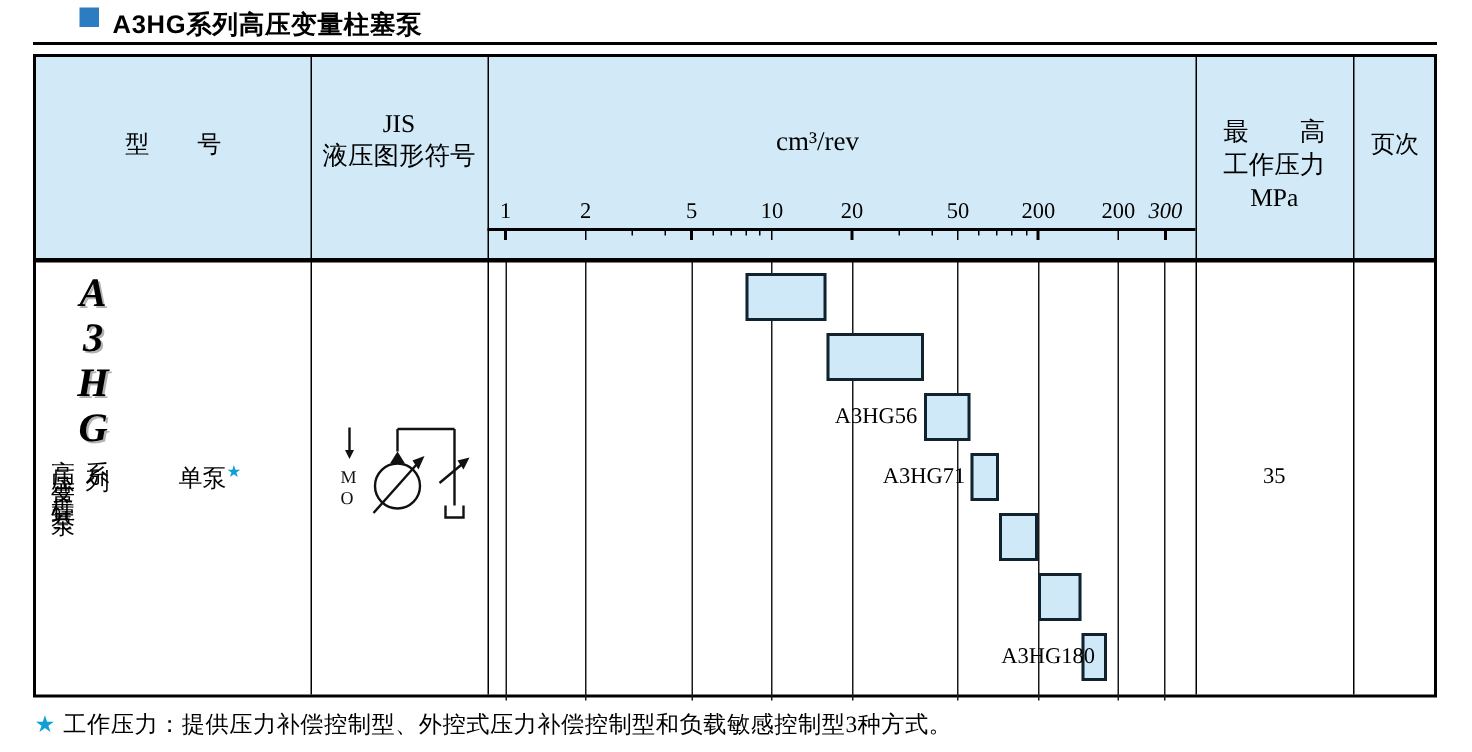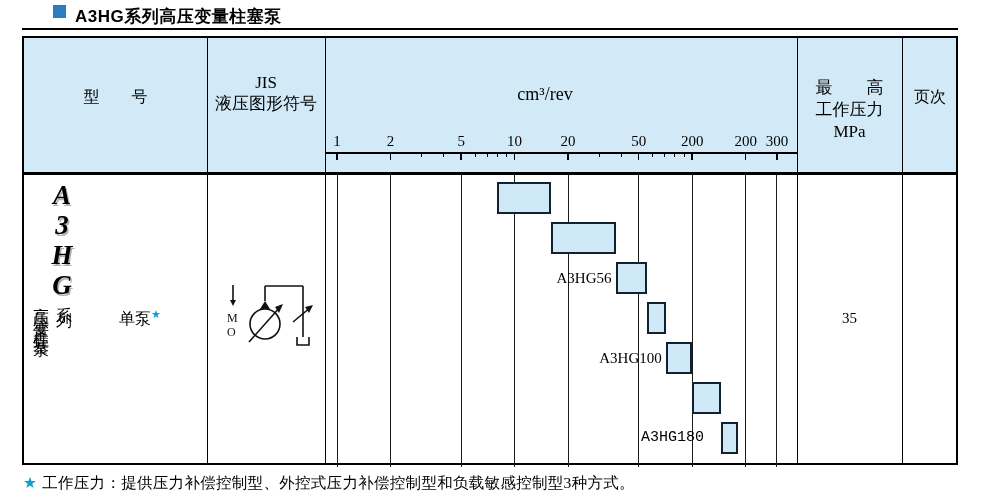--- a/index.html
+++ b/index.html
@@ -94,21 +94,21 @@
         <div class="tick-label" style="left: 167.6px; top: 95px; width: 44px;">10</div>
         <div class="tick-major" style="left: 242.313px; top: 114px; height: 8px;"></div>
         <div class="tick-label" style="left: 221.063px; top: 95px; width: 44px;">20</div>
         <div class="tick-major" style="left: 312.987px; top: 114px; height: 8px;"></div>
         <div class="tick-label" style="left: 291.737px; top: 95px; width: 44px;">50</div>
         <div class="tick-major" style="left: 366.45px; top: 114px; height: 8px;"></div>
         <div class="tick-label" style="left: 345.2px; top: 95px; width: 44px;">200</div>
         <div class="tick-major" style="left: 419.913px; top: 114px; height: 8px;"></div>
         <div class="tick-label" style="left: 398.663px; top: 95px; width: 44px;">200</div>
         <div class="tick-major" style="left: 451.187px; top: 114px; height: 8px;"></div>
-        <div class="tick-label" style="left: 429.937px; top: 95px; width: 44px;">300</div>
+        <div class="tick-label" style="left: 429.937px; top: 95px; width: 44px; font-style: italic;">300</div>
         <div class="tick-minor" style="left: 96.2367px; top: 114px; height: 5px;"></div>
         <div class="tick-minor" style="left: 118.426px; top: 114px; height: 5px;"></div>
         <div class="tick-minor" style="left: 149.7px; top: 114px; height: 5px;"></div>
         <div class="tick-minor" style="left: 161.589px; top: 114px; height: 5px;"></div>
         <div class="tick-minor" style="left: 171.889px; top: 114px; height: 5px;"></div>
         <div class="tick-minor" style="left: 180.973px; top: 114px; height: 5px;"></div>
         <div class="tick-minor" style="left: 273.837px; top: 114px; height: 5px;"></div>
         <div class="tick-minor" style="left: 296.026px; top: 114px; height: 5px;"></div>
         <div class="tick-minor" style="left: 327.3px; top: 114px; height: 5px;"></div>
         <div class="tick-minor" style="left: 339.189px; top: 114px; height: 5px;"></div>
@@ -126,25 +126,25 @@
         <div class="gridline" style="left: 242.563px; top: 0px; height: 295px;"></div>
         <div class="gridline" style="left: 313.237px; top: 0px; height: 295px;"></div>
         <div class="gridline" style="left: 366.7px; top: 0px; height: 295px;"></div>
         <div class="gridline" style="left: 420.163px; top: 0px; height: 295px;"></div>
         <div class="gridline" style="left: 451.437px; top: 0px; height: 295px;"></div>
         <div class="bar" style="left: 172.389px; top: 10px; width: 53.4629px; height: 32px;"></div>
         <div class="bar" style="left: 225.852px; top: 50px; width: 64.6609px; height: 32px;"></div>
         <div class="bar" style="left: 290.513px; top: 90px; width: 31.9656px; height: 32px;"></div>
         <div class="bar-label" style="left: 170.513px; top: 97px; width: 116px;">A3HG56</div>
         <div class="bar" style="left: 322.478px; top: 130px; width: 18.3053px; height: 32px;"></div>
+        <div class="bar-label" style="left: 202.478px; top: 137px; width: 116px;">A3HG71</div>
         <div class="bar" style="left: 340.783px; top: 170px; width: 26.4165px; height: 32px;"></div>
-        <div class="bar-label" style="left: 220.783px; top: 177px; width: 116px;">A3HG100</div>
         <div class="bar" style="left: 367.2px; top: 210px; width: 28.659px; height: 32px;"></div>
         <div class="bar" style="left: 395.859px; top: 250px; width: 16.6774px; height: 32px;"></div>
-        <div class="bar-label" style="left: 263px; top: 257px; width: 116px; font-family: Liberation Mono, monospace;">A3HG180</div>
+        <div class="bar-label" style="left: 289px; top: 257px; width: 116px;">A3HG180</div>
       </div>
 
     <div class="logo">A
 3
 H
 G</div>
     <div class="vtext vt-main">高压变量柱塞泵</div>
     <div class="vtext vt-suffix">系列</div>
 
     <div class="pump-type"><span>单泵</span><span class="star-sup">★</span></div>

